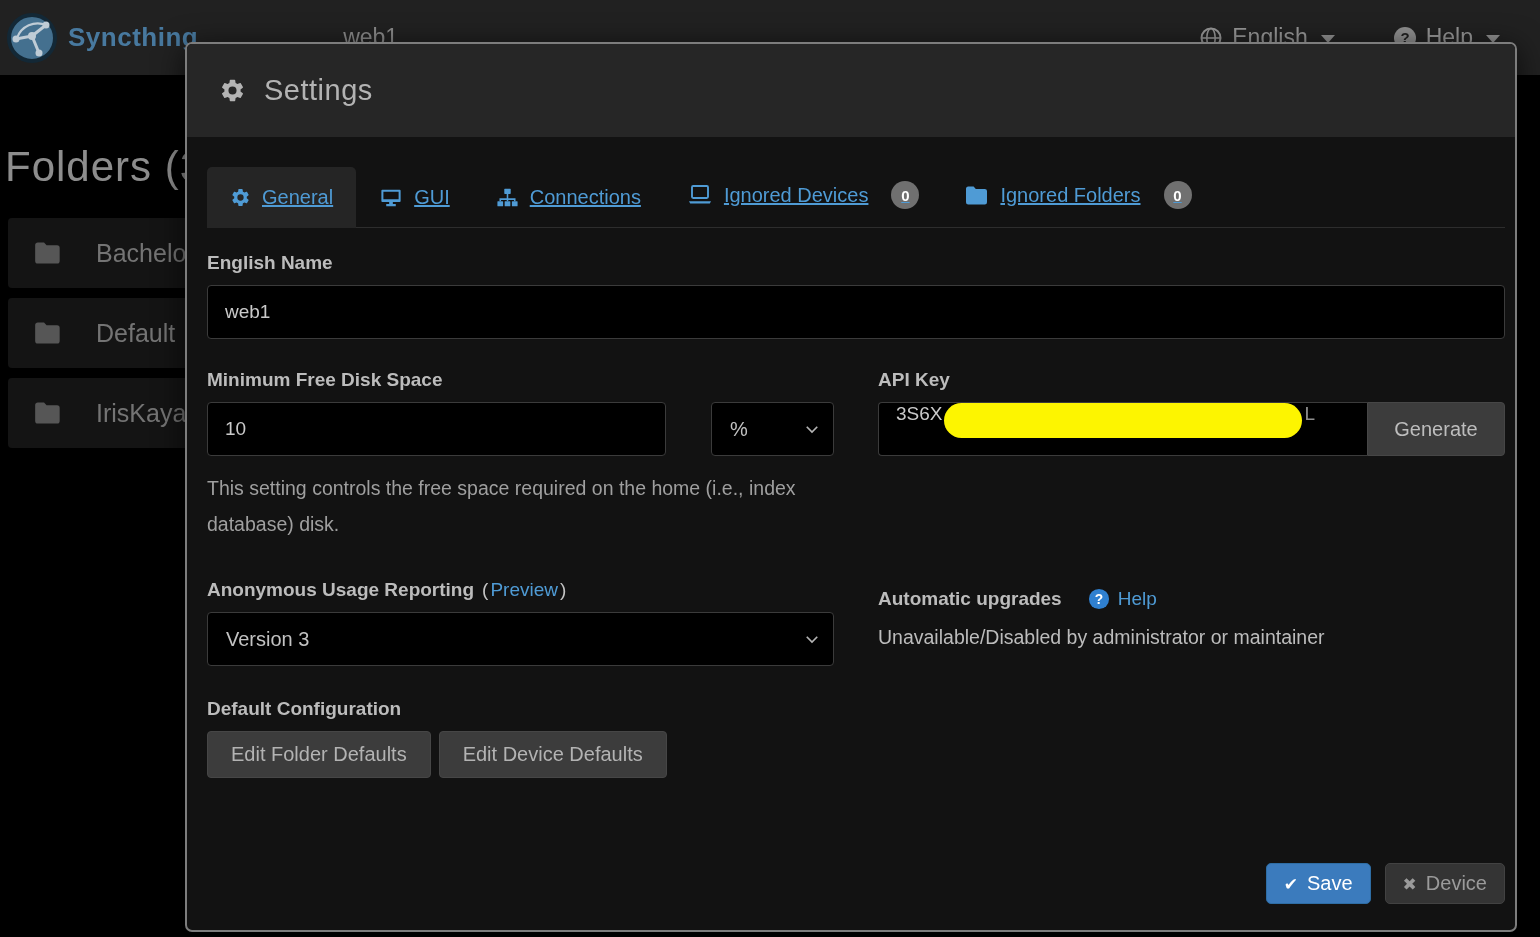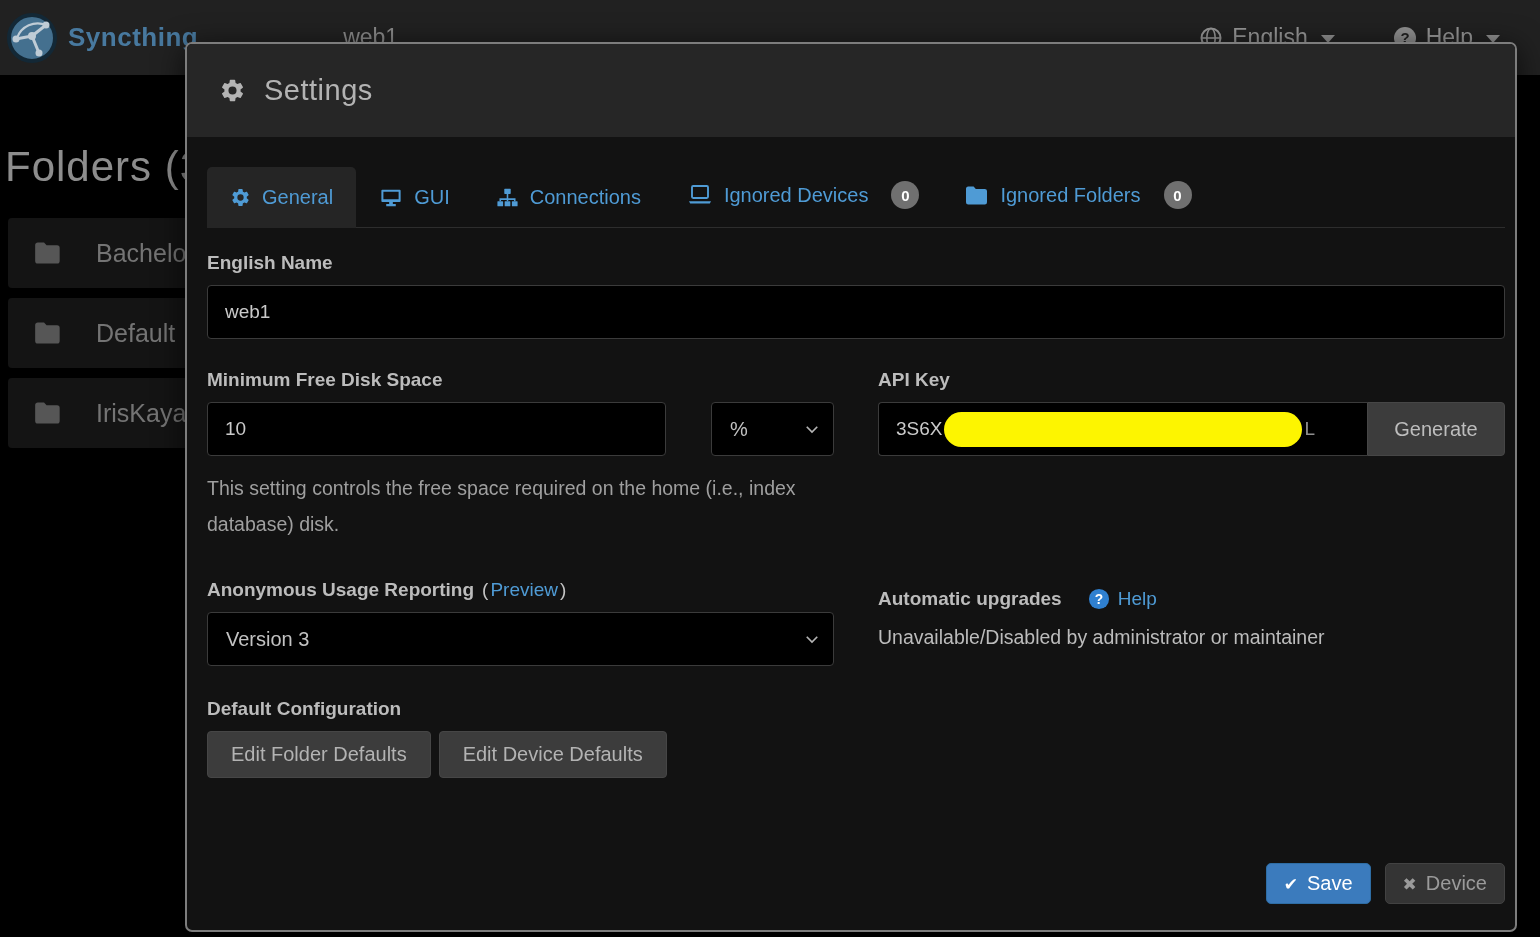--- a/index.html
+++ b/index.html
@@ -47,21 +47,21 @@
     display: flex; align-items: center; gap: 18px; padding: 0 32px;
   }
   .modal-title { font-size: 29px; color: #b3b3b3; font-weight: 400; letter-spacing: .5px; }
   .modal-body { padding: 25px 10px 0 20px; position: relative; }
 
   
   .tabs { display: flex; align-items: flex-end; border-bottom: 1px solid #2d2d2d; }
   .tab {
     display: inline-flex; align-items: center; gap: 11px;
     padding: 19px 23px; font-size: 20px; color: #4f9bd5; cursor: pointer;
-    margin-bottom: -1px; border-radius: 5px 5px 0 0; white-space: nowrap;
+    margin-bottom: -1px; border-radius: 5px 5px 0 0; white-space: nowrap; text-decoration: underline;
   }
   .tab.active { background: #252525; }
   .badge {
     background: #707070; color: #fff; font-size: 15px; font-weight: bold;
     min-width: 28px; height: 28px; border-radius: 14px;
     display: inline-flex; align-items: center; justify-content: center;
     margin-left: 12px; padding: 0 6px;
   }
 
   
@@ -83,21 +83,21 @@
     font-family: inherit; outline: none;
   }
   .select-wrap .chev { position: absolute; right: 13px; top: 50%; margin-top: -9px; pointer-events: none; }
   .unit-select { width: 123px; flex: 0 0 123px; }
 
   .help-text { color: #9f9f9f; font-size: 19.5px; line-height: 1.83; margin-top: 15px; font-weight: 300; max-width: 620px; }
 
   .input-group { display: flex; }
   .apikey-box {
     flex: 1 1 auto; height: 54px; background: #000; border: 1px solid #3b3b3b;
-    border-right: none; border-radius: 4px 0 0 4px; display: flex; align-items: center;
+    border-right: none; border-radius: 4px 0 0 4px; display: flex; 
     padding: 0 10px 0 17px; font-size: 19px; color: #cacaca; overflow: hidden; white-space: nowrap;
   }
   .redaction { display: inline-block; width: 358px; height: 35px; background: #fdf500; border-radius: 18px; margin: 0 2px 0 2px; flex: 0 0 auto; }
   .apikey-suffix { color: #8f8f8f; }
   .addon-btn {
     flex: 0 0 138px; height: 54px; background: #3c3c3c; border: 1px solid #464646;
     border-radius: 0 4px 4px 0; color: #bdbdbd; font-size: 20px; font-family: inherit; cursor: pointer;
   }
 
   .row2 { margin-top: 37px; }

